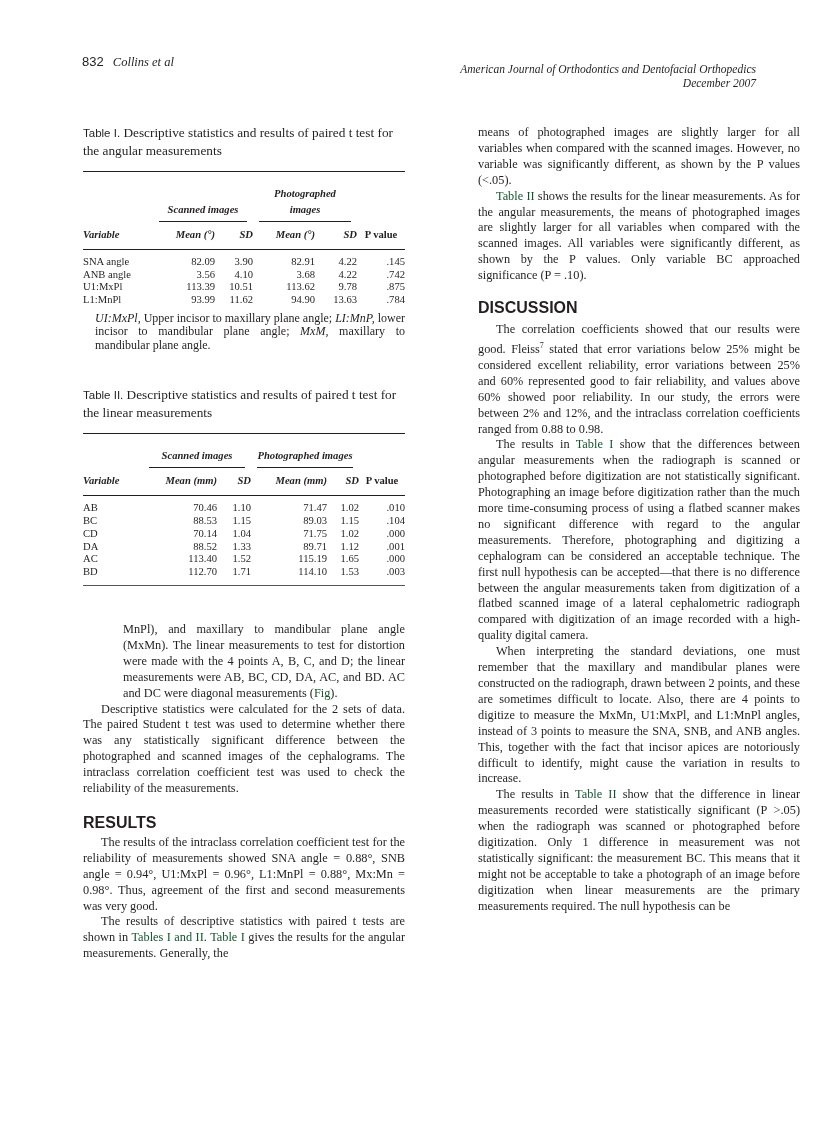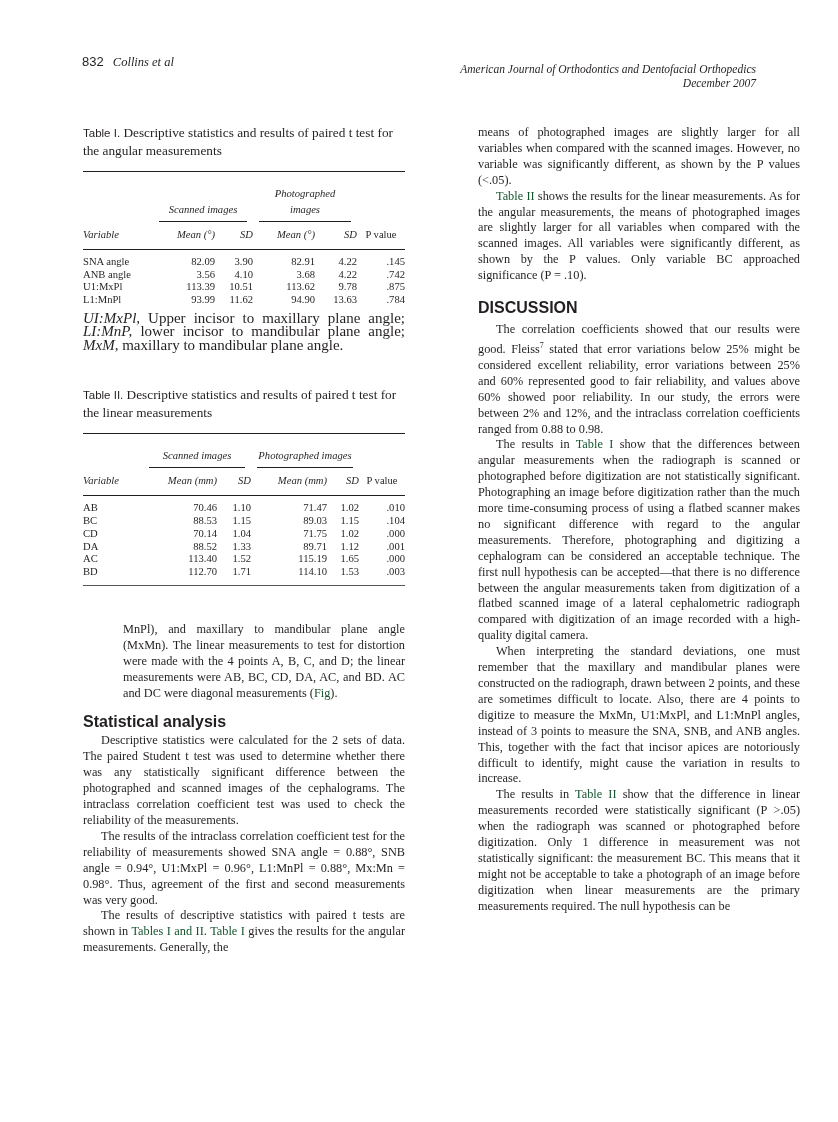--- a/index.html
+++ b/index.html
@@ -14,30 +14,30 @@
   .col-left { left: 83px; }
   .col-right { left: 434px; }
   p { margin: 0; text-align: justify; }
   p.ind { text-indent: 18px; }
   .link { color: #14532d; }
   .sans-h { font-family: "Liberation Sans", sans-serif; font-weight: bold; font-size: 16px; margin: 0; }
 
   .tbl-title { font-size: 13.3px; line-height: 17px; padding-bottom: 12px; border-bottom: 1.2px solid #231f20; }
   .tbl-title .lbl { font-family: "Liberation Sans", sans-serif; font-size: 11.5px; }
   table { border-collapse: collapse; width: 100%; font-size: 10.6px; }
-  th { font-weight: normal; font-style: italic; padding: 0; }
+  th { font-weight: bold; font-style: italic; padding: 0; }
   td { padding: 0; line-height: 12.8px; }
   .grp { text-align: center; vertical-align: bottom; }
   .grp span { display: block; border-bottom: 1px solid #231f20; margin: 0 6px; padding-bottom: 3px; }
   .num { text-align: right; }
   .pv { text-align: center; font-style: normal; }
   .hdrrow th { padding-top: 5px; padding-bottom: 6px; border-bottom: 1px solid #231f20; }
   .body-top td { padding-top: 6px; }
   .body-bottom td { padding-bottom: 6px; border-bottom: 1.5px solid #555; }
-  .foot { font-size: 15px; line-height: 13.5px; text-align: justify; margin-top: 5px; }
+  .foot { font-size: 12px; line-height: 13.5px; text-align: justify; margin-top: 5px; margin-left: 12px; }
   .foot i { font-style: italic; }
 </style>
 </head>
 <body>
 
 <div class="hdr-left">
   <span class="pg">832</span>
   <span class="auth">Collins et al</span>
 </div>
 <div class="hdr-right">
@@ -199,23 +199,23 @@
             <td class="num">114.10</td>
             <td class="num">1.53</td>
             <td class="num">.003</td>
       </tr>
     </tbody>
       </table>
   </div>
 
   <p style="margin-top:36px;margin-left:40px;"><span>MnPl), and maxillary to mandibular plane angle (MxMn). The linear measurements to test for distortion were made with the 4 points A, B, C, and D; the linear measurements were AB, BC, CD, DA, AC, and BD. AC and DC were diagonal measurements (</span><span class="link">Fig</span><span>).</span></p>
 
-  <h3 class="sans-h" style="margin-top:12px; margin-bottom:4px;">Statistical analysis</h3>
   <p class="ind">Descriptive statistics were calculated for the 2 sets of data. The paired Student t test was used to determine whether there was any statistically significant difference between the photographed and scanned images of the cephalograms. The intraclass correlation coefficient test was used to check the reliability of the measurements.</p>
 
+  <h3 class="sans-h" style="margin-top:18px; margin-bottom:4px;">RESULTS</h3>
   <p class="ind">The results of the intraclass correlation coefficient test for the reliability of measurements showed SNA angle = 0.88°, SNB angle = 0.94°, U1:MxPl = 0.96°, L1:MnPl = 0.88°, Mx:Mn = 0.98°. Thus, agreement of the first and second measurements was very good.</p>
   <p class="ind"><span>The results of descriptive statistics with paired t tests are shown in </span><span class="link">Tables I and II</span><span>. </span><span class="link">Table I</span><span> gives the results for the angular measurements. Generally, the</span></p>
 </div>
 
 <div class="col col-right" style="top:125px;margin-left:44px;">
   <p>means of photographed images are slightly larger for all variables when compared with the scanned images. However, no variable was significantly different, as shown by the P values (&lt;.05).</p>
   <p class="ind"><span class="link">Table II</span><span> shows the results for the linear measurements. As for the angular measurements, the means of photographed images are slightly larger for all variables when compared with the scanned images. All variables were significantly different, as shown by the P values. Only variable BC approached significance (P = .10).</span></p>
 
   <h3 class="sans-h" style="margin-top:16px; margin-bottom:6px;">DISCUSSION</h3>
   <p class="ind"><span>The correlation coefficients showed that our results were good. Fleiss</span><sup style="font-size:8px;">7</sup><span> stated that error variations below 25% might be considered excellent reliability, error variations between 25% and 60% represented good to fair reliability, and values above 60% showed poor reliability. In our study, the errors were between 2% and 12%, and the intraclass correlation coefficients ranged from 0.88 to 0.98.</span></p>

